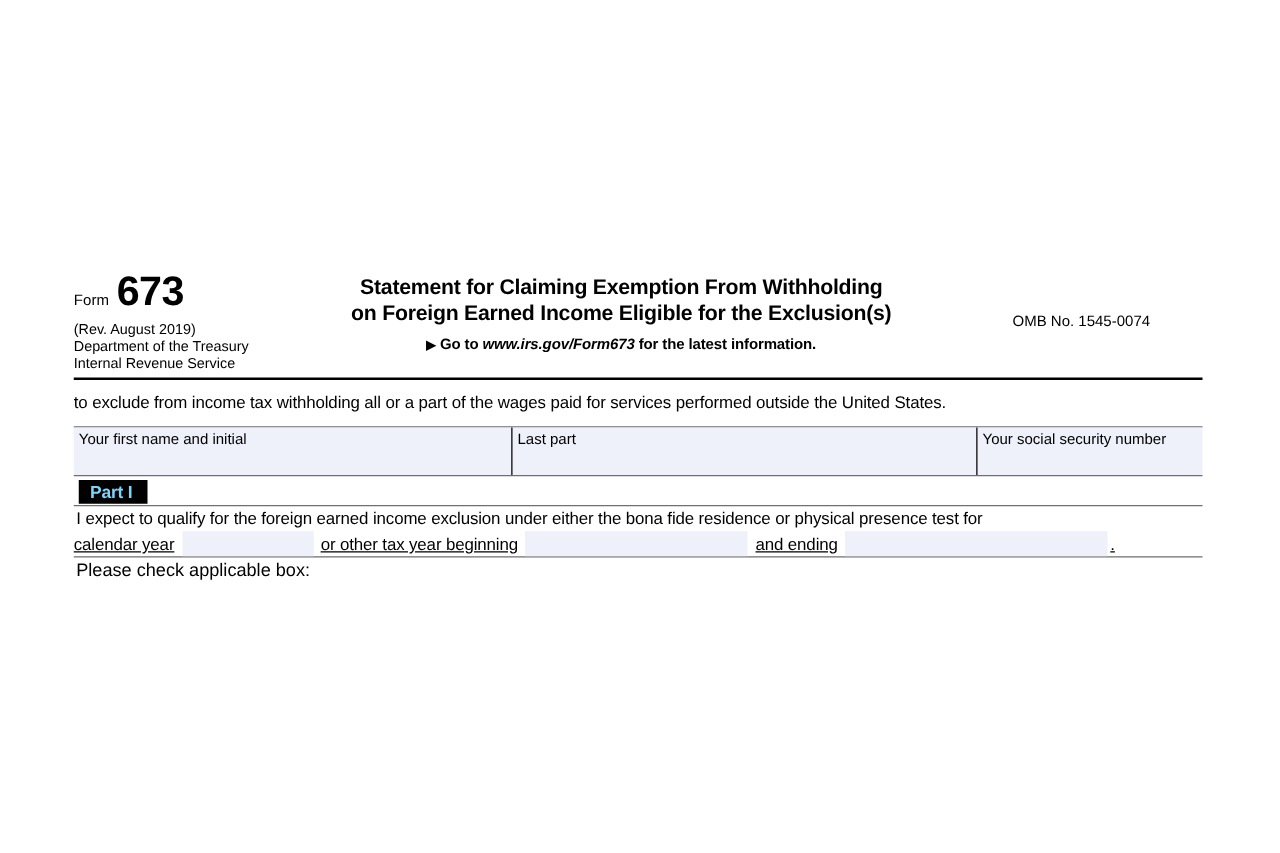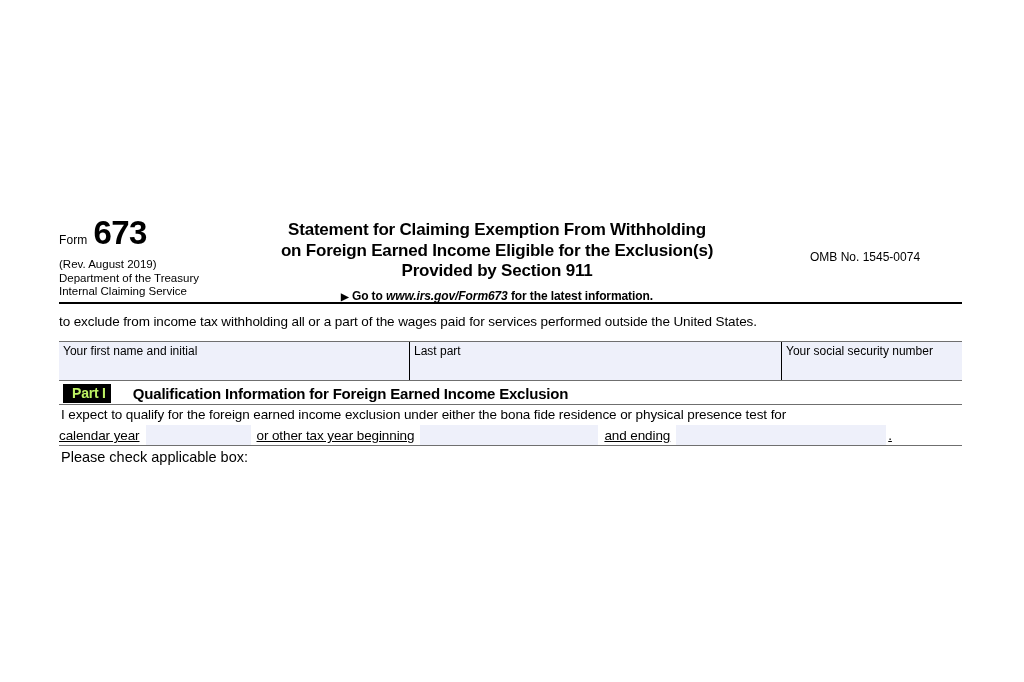--- a/index.html
+++ b/index.html
@@ -135,24 +135,24 @@
   
   .part-bar {
     display: flex;
     align-items: center;
     height: 22px;
     border-bottom: 1.5px solid #6f6f6f;
     padding-top: 1px;
   }
   .part-tag {
     background: #000;
-    color: #bef264;
+    color: #7dd3fc;
     font-size: 14px;
     font-weight: bold;
-    padding: 1px 5px 2px 9px;
+    padding: 1px 12px 2px 9px;
     margin-left: 4px;
     letter-spacing: -0.2px;
   }
   .part-heading {
     font-size: 15px;
     font-weight: bold;
     margin-left: 22px;
     letter-spacing: -0.2px;
   }
 
@@ -199,29 +199,28 @@
 
   <div class="form-header">
 
     <div class="hdr-left">
       <div class="form-number-row">
         <span class="form-word">Form</span>
         <span class="form-number">673</span>
       </div>
       <div class="rev-line">(Rev. August 2019)</div>
       <div class="dept-line">Department of the Treasury</div>
-      <div class="dept-line">Internal Claiming Service</div>
+      <div class="dept-line">Internal Revenue Service</div>
     </div>
 
     <div class="hdr-divider"></div>
 
     <div class="hdr-center">
       <div class="title-line">Statement for Claiming Exemption From Withholding</div>
       <div class="title-line">on Foreign Earned Income Eligible for the Exclusion(s)</div>
-      <div class="title-line">Provided by Section 911</div>
       <div class="goto-line">
         <span class="arrow-glyph">▶</span>
         <span>Go to</span>
         <span class="goto-url">www.irs.gov/Form673</span>
         <span>for the latest information.</span>
       </div>
     </div>
 
     <div class="hdr-divider"></div>
 
@@ -239,21 +238,20 @@
     <div class="name-cell cell-2">
       <div class="cell-label">Last part</div>
     </div>
     <div class="name-cell cell-3">
       <div class="cell-label">Your social security number</div>
     </div>
   </div>
 
   <div class="part-bar">
     <span class="part-tag">Part I</span>
-    <span class="part-heading">Qualification Information for Foreign Earned Income Exclusion</span>
   </div>
 
   <div class="body-line">I expect to qualify for the foreign earned income exclusion under either the bona fide residence or physical presence test for</div>
 
   <div class="fill-row">
     <span class="fill-text">calendar year</span>
     <span class="fill-blank blank-a"></span>
     <span class="fill-text">or other tax year beginning</span>
     <span class="fill-blank blank-b"></span>
     <span class="fill-text">and ending</span>

